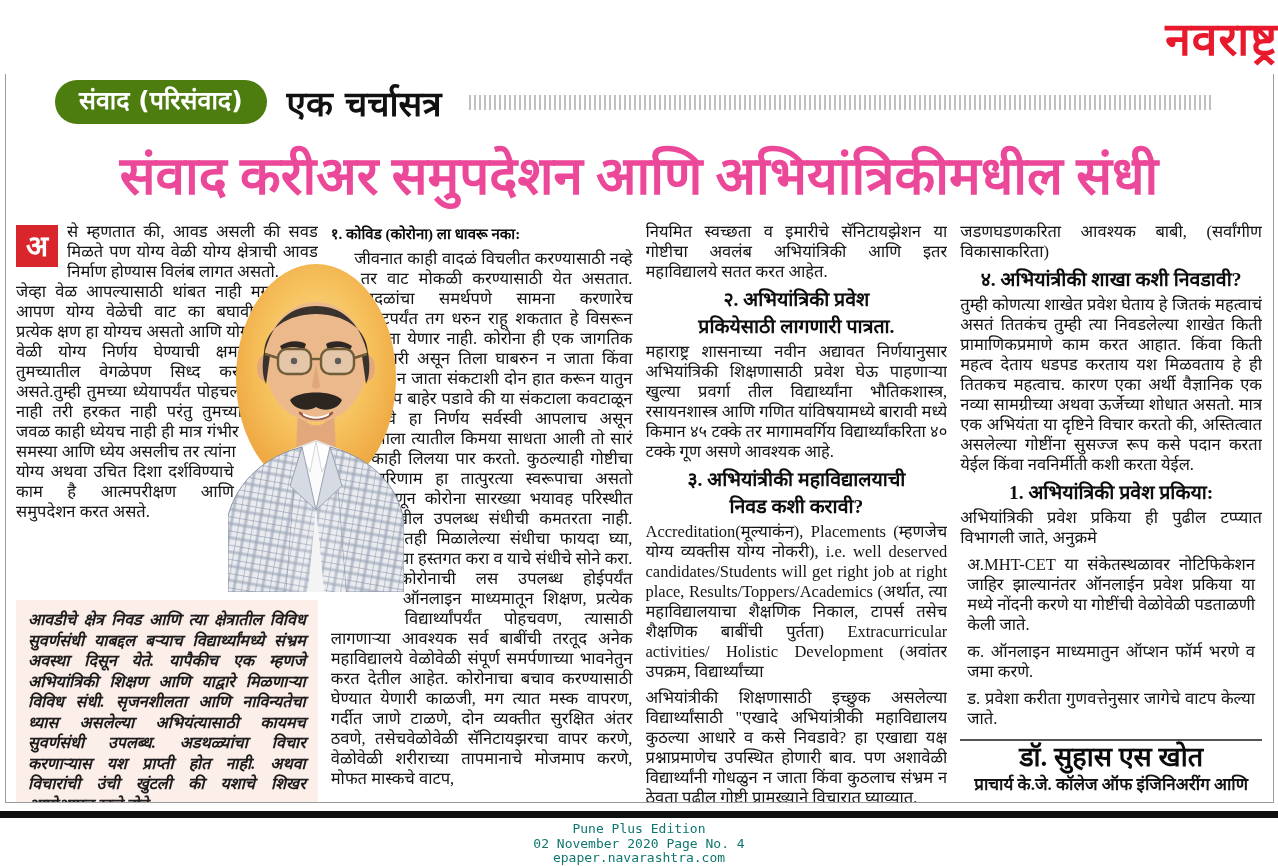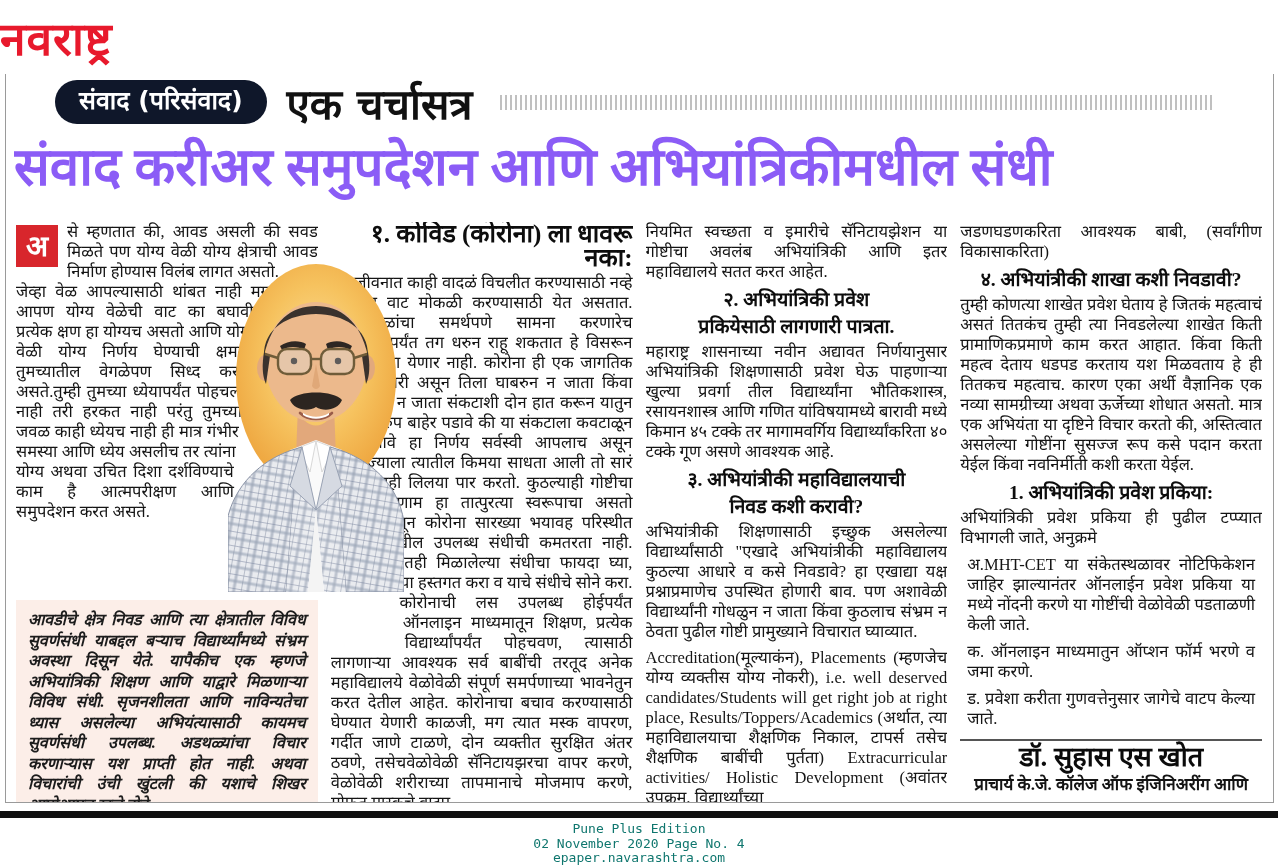--- a/index.html
+++ b/index.html
@@ -1,53 +1,53 @@
 <!DOCTYPE html>
 <html><head>
 <meta charset="utf-8">
 <style>
   html,body{margin:0;padding:0;background:#fff;}
   .page{position:relative;width:1278px;height:866px;background:#ffffff;overflow:hidden;
         font-family:"Liberation Serif", serif;color:#141414;}
   
-  .masthead{position:absolute;left:0;top:6px;width:100%;text-align:left;
+  .masthead{position:absolute;left:0;top:6px;width:100%;text-align:right;
             font-size:46px;font-weight:bold;color:#e8192c;letter-spacing:1px;
             font-family:"DejaVu Sans", sans-serif;}
   
   .frame{position:absolute;left:5px;top:74px;width:1267px;height:728px;
          border-left:1px solid #9a9a9a;border-right:1px solid #9a9a9a;border-bottom:1px solid #9a9a9a;}
   
   .kicker-row{position:absolute;left:55px;right:60px;top:79px;height:46px;display:flex;align-items:center;}
-  .pill{background:#0f172a;color:#fff;font-weight:bold;font-size:25px;line-height:1;
+  .pill{background:#4d7c0f;color:#fff;font-weight:bold;font-size:25px;line-height:1;
         padding:8px 24px 11px 24px;border-radius:26px;font-family:"DejaVu Sans", sans-serif;white-space:nowrap;}
-  .kicker-label{font-size:42px;font-weight:bold;color:#111;margin-left:20px;white-space:nowrap;
+  .kicker-label{font-size:35px;font-weight:bold;color:#111;margin-left:20px;white-space:nowrap;
         font-family:"DejaVu Sans", sans-serif;}
   .ruled-strip{flex:1;height:15px;margin-left:28px;margin-right:6px;opacity:.85;
         background:repeating-linear-gradient(90deg,#b5b5b5 0 2px,#ffffff 2px 5px);}
   
-  .headline{position:absolute;left:10px;right:10px;top:124px;margin:4px;
-            font-size:53px;font-weight:bold;color:#8b5cf6;white-space:nowrap;overflow:hidden;
+  .headline{position:absolute;left:10px;right:10px;top:124px;margin:13px;text-align:center;
+            font-size:53px;font-weight:bold;color:#ec4899;white-space:nowrap;overflow:hidden;
             font-family:"Liberation Serif", serif;}
   
   .columns{position:absolute;left:16px;top:222px;width:1246px;height:580px;display:flex;gap:13px;}
   .col{flex:1;height:580px;overflow:hidden;text-align:justify;}
   .col1{display:flex;flex-direction:column;}
   .body-text{margin:0 0 6px 0;font-size:16.5px;line-height:20px;}
   .dropcap{float:left;width:42px;height:42px;background:#d8262c;color:#fff;display:flex;
            align-items:center;justify-content:center;font-size:29px;font-weight:bold;
            margin:3px 9px 2px 0;font-family:"DejaVu Sans", sans-serif;}
   .spacer-r{float:right;width:84px;height:372px;
             shape-outside:polygon(100% 0%,100% 100%,2% 100%,0% 68%,26% 30%,58% 14%,100% 11%);}
   .spacer-l{float:left;width:100px;height:375px;
             shape-outside:polygon(0% 0%,16% 0%,30% 10%,30% 30%,26% 42%,40% 58%,58% 78%,70% 92%,74% 100%,0% 100%);}
   .pink-box{margin-top:auto;margin-bottom:2px;background:#fceee8;padding:10px 12px;
             font-size:16px;font-weight:bold;font-style:italic;line-height:20.5px;color:#1c1c1c;}
   .subhead{font-size:19.5px;font-weight:bold;text-align:center;margin:6px 0 3px 0;line-height:24px;color:#0d0d0d;}
   .subhead.tight{margin-top:0;}
-  .subhead.left{text-align:right;margin:0 0 3px 0;font-size:25px;}
+  .subhead.left{text-align:left;margin:0 0 3px 0;font-size:15px;}
   .items p{margin:7px;font-family:Liberation Serif, serif;}
   
   .author{margin-top:10px;border-top:2px solid #555;text-align:center;}
   .author-name{font-size:27px;font-weight:bold;line-height:32px;color:#0b0b0b;}
   .author-line{font-size:17px;font-weight:600;line-height:23px;}
   
   .photo{position:absolute;left:228px;top:260px;width:176px;height:332px;z-index:2;}
   
   .black-bar{position:absolute;left:0;top:811px;width:1278px;height:7px;background:#101010;}
   .footer{position:absolute;left:0;top:822px;width:100%;text-align:center;
@@ -89,22 +89,22 @@
       </p>
     </div>
 
     <div class="col col3">
       <p class="body-text">नियमित स्वच्छता व इमारीचे सॅनिटायझेशन या गोष्टीचा अवलंब अभियांत्रिकी आणि इतर महाविद्यालये सतत करत आहेत.</p>
       <div class="subhead">२. अभियांत्रिकी प्रवेश</div>
       <div class="subhead tight">प्रकियेसाठी लागणारी पात्रता.</div>
       <p class="body-text">महाराष्ट्र शासनाच्या नवीन अद्यावत निर्णयानुसार अभियांत्रिकी शिक्षणासाठी प्रवेश घेऊ पाहणाऱ्या खुल्या प्रवर्गा तील विद्यार्थ्यांना भौतिकशास्त्र, रसायनशास्त्र आणि गणित यांविषयामध्ये बारावी मध्ये किमान ४५ टक्के तर मागामवर्गिय विद्यार्थ्यांकरिता ४० टक्के गूण असणे आवश्यक आहे.</p>
       <div class="subhead">३. अभियांत्रीकी महाविद्यालयाची</div>
       <div class="subhead tight">निवड कशी करावी?</div>
+      <p class="body-text">Accreditation(मूल्याकंन), Placements (म्हणजेच योग्य व्यक्तीस योग्य नोकरी), i.e. well deserved candidates/Students will get right job at right place, Results/Toppers/Academics (अर्थात, त्या महाविद्यालयाचा शैक्षणिक निकाल, टापर्स तसेच शैक्षणिक बाबींची पुर्तता) Extracurricular activities/ Holistic Development (अवांतर उपक्रम, विद्यार्थ्यांच्या</p>
       <p class="body-text">अभियांत्रीकी शिक्षणासाठी इच्छुक असलेल्या विद्यार्थ्यांसाठी "एखादे अभियांत्रीकी महाविद्यालय कुठल्या आधारे व कसे निवडावे? हा एखाद्या यक्ष प्रश्नाप्रमाणेच उपस्थित होणारी बाव. पण अशावेळी विद्यार्थ्यांनी गोधळुन न जाता किंवा कुठलाच संभ्रम न ठेवता पुढील गोष्टी प्रामुख्याने विचारात घ्याव्यात.</p>
-      <p class="body-text">Accreditation(मूल्याकंन), Placements (म्हणजेच योग्य व्यक्तीस योग्य नोकरी), i.e. well deserved candidates/Students will get right job at right place, Results/Toppers/Academics (अर्थात, त्या महाविद्यालयाचा शैक्षणिक निकाल, टापर्स तसेच शैक्षणिक बाबींची पुर्तता) Extracurricular activities/ Holistic Development (अवांतर उपक्रम, विद्यार्थ्यांच्या</p>
     </div>
 
     <div class="col col4">
       <p class="body-text">जडणघडणकरिता आवश्यक बाबी, (सर्वांगीण विकासाकरिता)</p>
       <div class="subhead">४. अभियांत्रीकी शाखा कशी निवडावी?</div>
       <p class="body-text">तुम्ही कोणत्या शाखेत प्रवेश घेताय हे जितकं महत्वाचं असतं तितकंच तुम्ही त्या निवडलेल्या शाखेत किती प्रामाणिकप्रमाणे काम करत आहात. किंवा किती महत्व देताय धडपड करताय यश मिळवताय हे ही तितकच महत्वाच. कारण एका अर्थी वैज्ञानिक एक नव्या सामग्रीच्या अथवा ऊर्जेच्या शोधात असतो. मात्र एक अभियंता या दृष्टिने विचार करतो की, अस्तित्वात असलेल्या गोष्टींना सुसज्ज रूप कसे पदान करता येईल किंवा नवनिर्मीती कशी करता येईल.</p>
       <div class="subhead">1. अभियांत्रिकी प्रवेश प्रकिया:</div>
       <p class="body-text">अभियांत्रिकी प्रवेश प्रकिया ही पुढील टप्प्यात विभागली जाते, अनुक्रमे</p>
       <div class="items body-text">
         <p>अ.MHT-CET या संकेतस्थळावर नोटिफिकेशन जाहिर झाल्यानंतर ऑनलाईन प्रवेश प्रकिया या मध्ये नोंदनी करणे या गोष्टींची वेळोवेळी पडताळणी केली जाते.</p>

